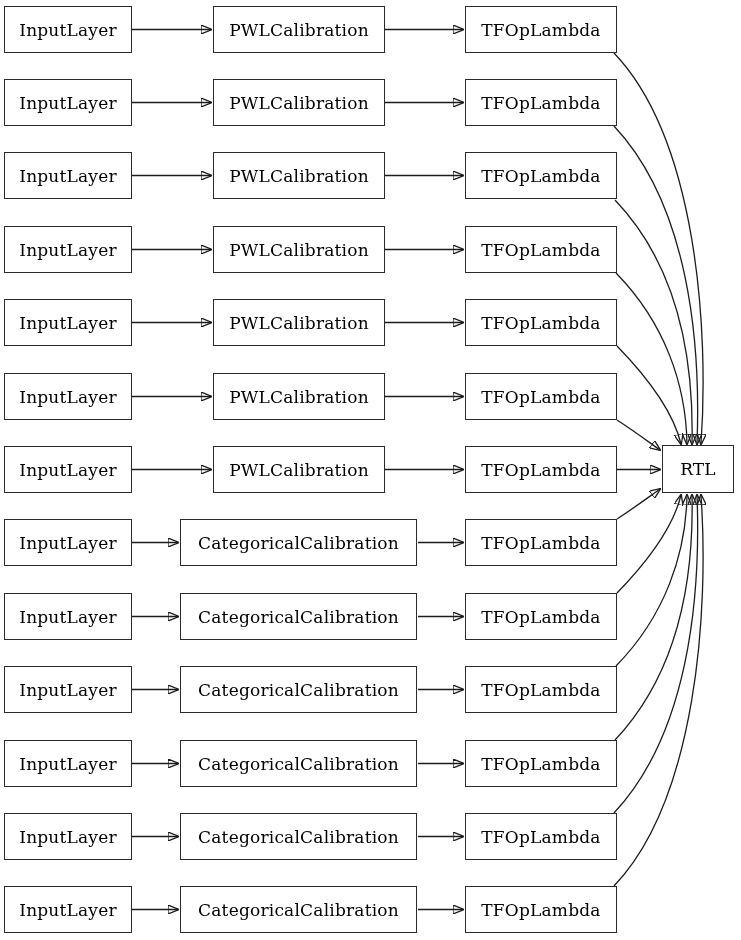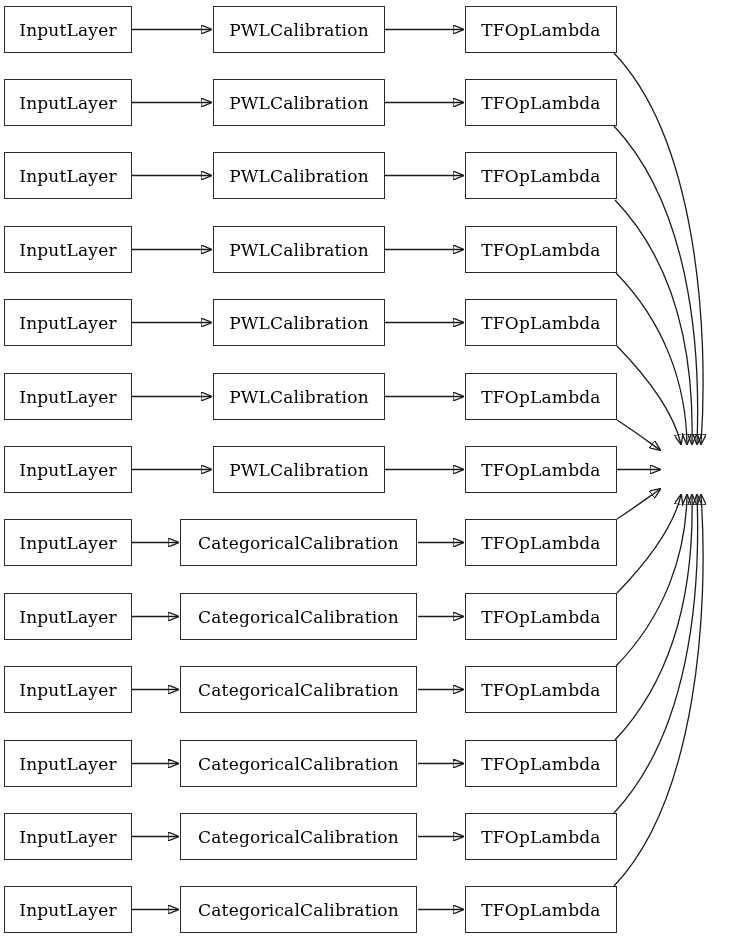--- a/index.html
+++ b/index.html
@@ -143,14 +143,15 @@
   <div class="node" style="left:465px;top:740px;width:152px;height:47px">TFOpLambda</div>
 
   <div class="node" style="left:4px;top:813px;width:128px;height:47px">InputLayer</div>
   <div class="node" style="left:180px;top:813px;width:237px;height:47px">CategoricalCalibration</div>
   <div class="node" style="left:465px;top:813px;width:152px;height:47px">TFOpLambda</div>
 
   <div class="node" style="left:4px;top:886px;width:128px;height:47px">InputLayer</div>
   <div class="node" style="left:180px;top:886px;width:237px;height:47px">CategoricalCalibration</div>
   <div class="node" style="left:465px;top:886px;width:152px;height:47px">TFOpLambda</div>
 
+  <div class="node" style="left:662px;top:445px;width:72px;height:48px">RTL</div>
 
 </div>
 
 </body></html>

